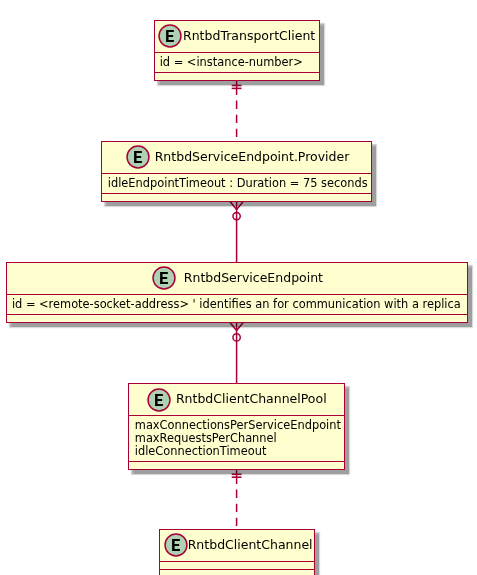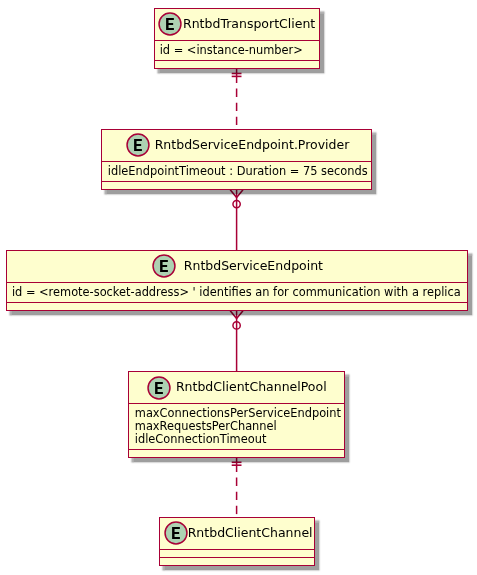--- a/index.html
+++ b/index.html
@@ -1,18 +1,18 @@
 <!DOCTYPE html>
 <html><head>
 <meta charset="utf-8">
 <style>
 html,body{margin:0;padding:0;}
 body{width:477px;height:575px;background:#ffffff;position:relative;overflow:hidden;
      font-family:"DejaVu Sans",sans-serif;}
-#stage{position:absolute;left:0;top:0;width:477px;height:403px;}
+#stage{position:absolute;left:0;top:12px;width:477px;height:403px;}
 .node{position:absolute;box-sizing:border-box;background:#FEFECE;border:1.5px solid #A80036;z-index:2;
       box-shadow:3.8px 3.8px 1.6px 1px rgba(0,0,0,0.38);}
 .node-title{position:absolute;font-size:12.5px;line-height:0;color:#000;white-space:nowrap;z-index:3;}
 .ent-icon{position:absolute;z-index:3;overflow:visible;}
 .sep{position:absolute;height:0;border-top:1.5px solid #A80036;z-index:3;}
 .attr{position:absolute;font-size:11.4px;line-height:0;color:#000;white-space:nowrap;z-index:3;}
 svg.links{position:absolute;left:0;top:0;width:477px;height:575px;z-index:0;}
 </style>
 </head>
 <body>

